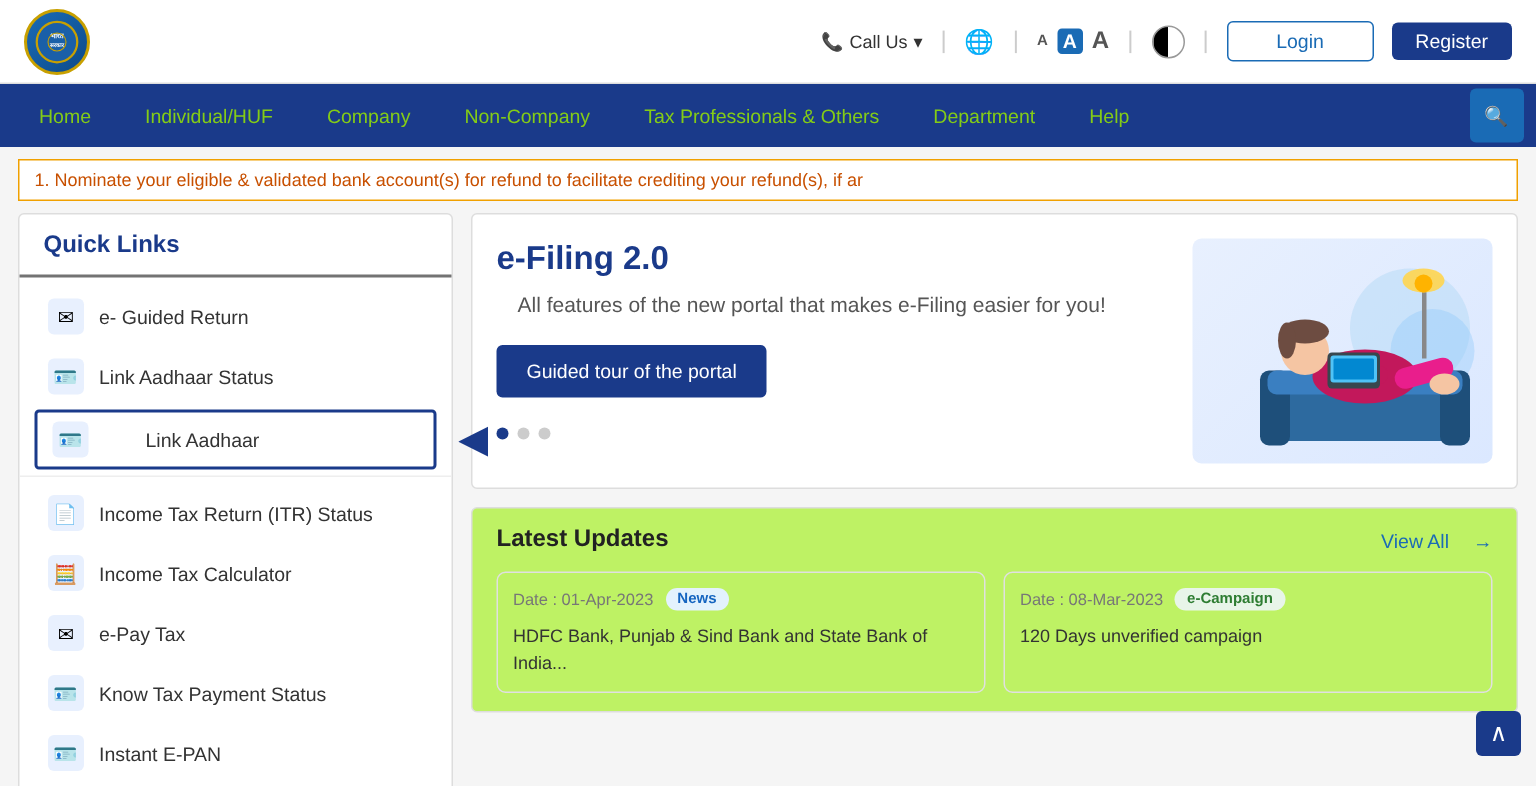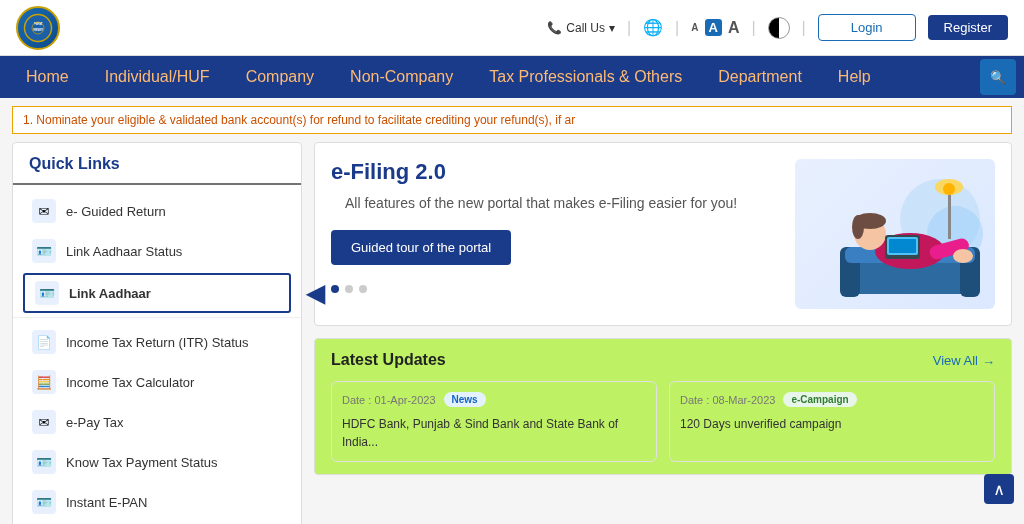--- a/index.html
+++ b/index.html
@@ -67,27 +67,27 @@
 
     
     .navbar {
       background: #1a3a8a;
       display: flex;
       align-items: center;
       height: 42px;
       padding: 0 8px;
     }
     .nav-item {
-      color: #fdba74;
+      color: #84cc16;
       padding: 0 18px;
       height: 42px;
       display: flex;
       align-items: center;
       cursor: pointer;
-      font-size: 16px;
+      font-size: 13px;
       white-space: nowrap;
     }
     .nav-search {
       margin-left: auto;
       background: #1a6bb5;
       width: 36px; height: 36px;
       border-radius: 4px;
       display: flex; align-items: center; justify-content: center;
       cursor: pointer; color: #fff;
     }
@@ -207,21 +207,21 @@
       border-radius: 4px;
       padding: 12px 16px;
     }
     .updates-header {
       display: flex;
       align-items: center;
       justify-content: space-between;
       margin-bottom: 12px;
     }
     .updates-title { font-size: 16px; font-weight: bold; color: #222; }
-    .view-all { color: #1a6bb5; font-size: 13px; cursor: pointer; display: flex; align-items: center; gap: 4px; }
+    .view-all { color: #1a6bb5; font-size: 13px; cursor: pointer; display: flex; align-items: center; gap: 16px; }
     .updates-grid { display: grid; grid-template-columns: 1fr 1fr; gap: 12px; }
     .update-card {
       border: 1px solid #e0e0e0;
       border-radius: 6px;
       padding: 10px;
     }
     .update-meta { display: flex; align-items: center; gap: 8px; margin-bottom: 8px; font-size: 11px; color: #777; }
     .badge {
       padding: 2px 8px;
       border-radius: 10px;
@@ -311,21 +311,21 @@
       <span class="label">e- Guided Return</span>
     </div>
 
     <div class="sidebar-item">
       <div class="icon">🪪</div>
       <span class="label">Link Aadhaar Status</span>
     </div>
 
     <div class="sidebar-item highlighted" style="position:relative;">
       <div class="icon">🪪</div>
-      <span class="label" style="font-weight:bold;">Link Aadhaar</span>
+      <span class="label" style="font-weight:normal;margin-left:28px;">Link Aadhaar</span>
       <span style="position:absolute; right:-36px; top:50%; transform:translateY(-50%); color:#1a3a8a; font-size:24px; font-weight:bold;">◀</span>
     </div>
 
     <div class="sidebar-divider"></div>
 
     <div class="sidebar-item">
       <div class="icon">📄</div>
       <span class="label">Income Tax Return (ITR) Status</span>
     </div>
 

